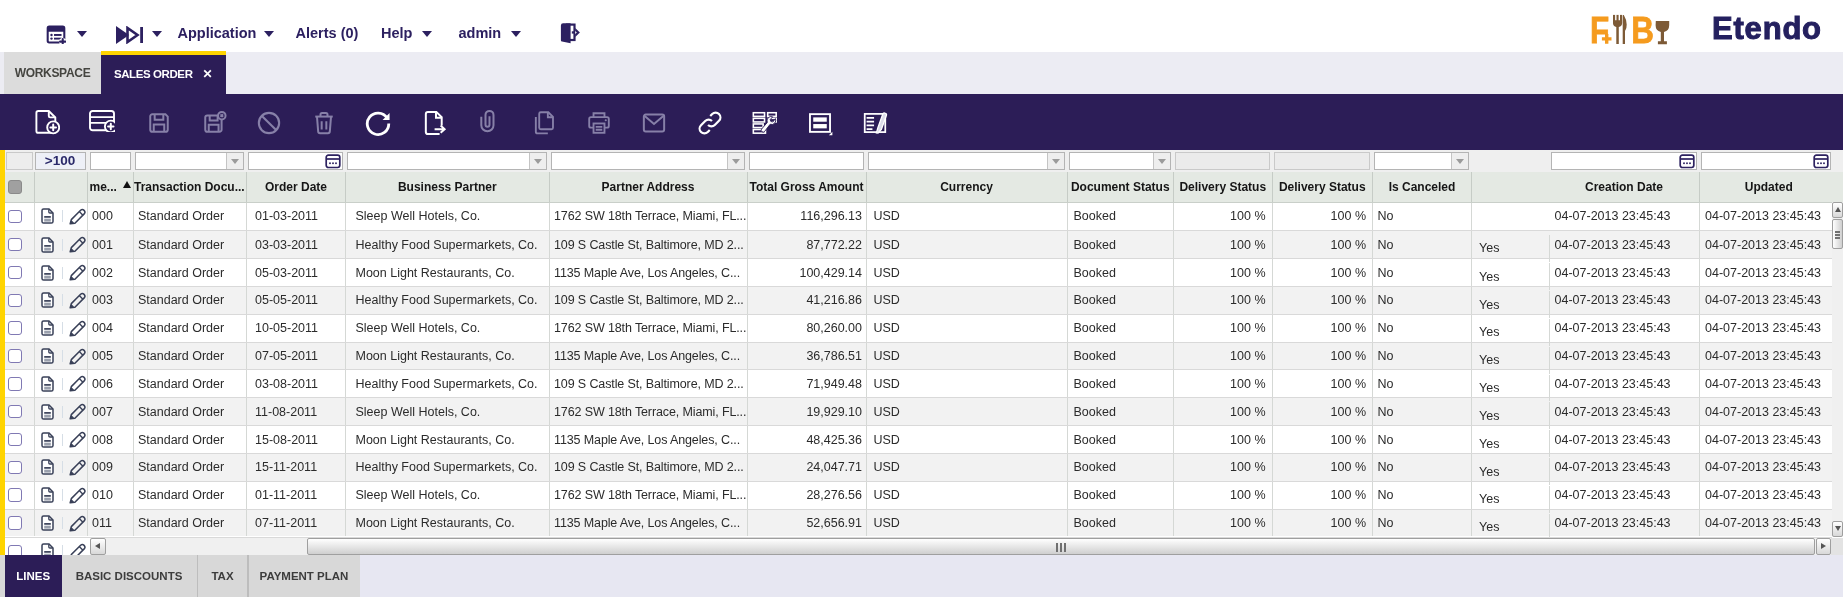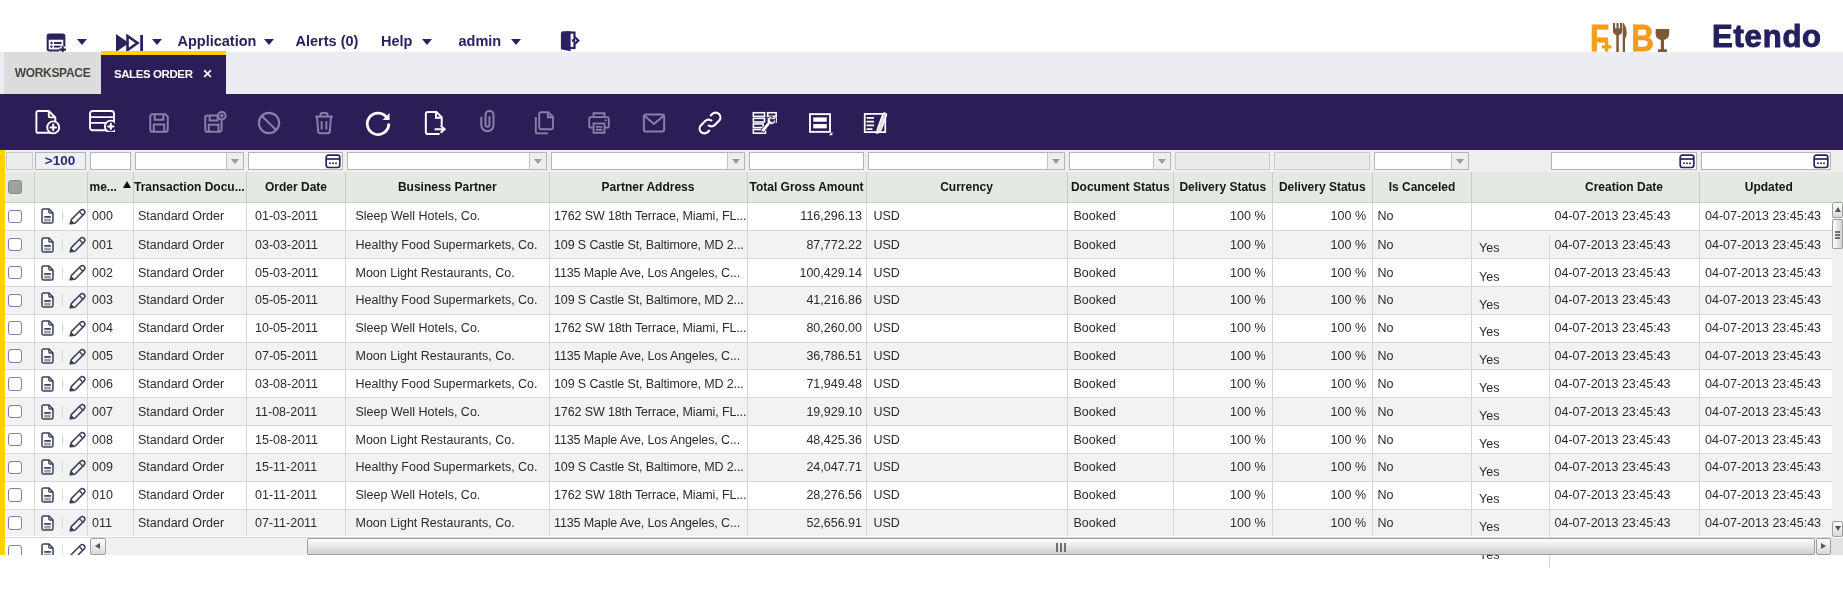--- a/index.html
+++ b/index.html
@@ -2,21 +2,21 @@
 <html><head>
 <meta charset="utf-8">
 <style>
 * { margin:0; padding:0; box-sizing:border-box; }
 html,body { width:1843px; height:597px; overflow:hidden; background:#fff;
   font-family:"Liberation Sans", sans-serif; }
 .abs { position:absolute; }
 #page { position:relative; width:1843px; height:597px; }
 
 
-#topnav { position:absolute; left:0; top:16px; width:1843px; height:52px; background:#fff; }
+#topnav { position:absolute; left:0; top:8px; width:1843px; height:52px; background:#fff; }
 .navlbl { position:absolute; top:0; height:52px; line-height:51px; color:#2c2060;
   font-weight:bold; font-size:14.5px; }
 .caret { position:absolute; width:0; height:0; border-left:5px solid transparent;
   border-right:5px solid transparent; border-top:6px solid #2c2060; top:23px; }
 
 
 #tabbar { position:absolute; left:0; top:52px; width:1843px; height:42px; background:#ececf3; }
 #tab-ws { position:absolute; left:4px; top:0; width:97px; height:42px; background:#dcdcdc;
   color:#454540; font-weight:bold; font-size:12px; letter-spacing:-0.3px; text-align:center; line-height:42px; }
 #tab-so { position:absolute; left:101px; top:-1px; width:124.5px; height:43px; background:#2c1d57;
@@ -773,15 +773,24 @@
   <div id="hthumb">
         <div class="grip-v" style="left:748px"></div>
         <div class="grip-v" style="left:752px"></div>
         <div class="grip-v" style="left:756px"></div>
       </div>
   <div class="sbtn" style="left:1725.5px;top:0;width:15.5px;height:17px"></div>
   <div class="tri" style="left:1731px;top:4.5px;border-top:3.7px solid transparent;border-bottom:3.7px solid transparent;border-left:5px solid #555"></div>
 </div>
 <div class="abs" style="left:1831px;top:538px;width:12px;height:17px;background:#e3e3e3"></div>
 
+<div id="bottom">
+  <div id="btgray"></div>
+  <div class="btab" id="bt-lines">LINES</div>
+  <div class="btab" style="left:61.5px;width:135px">BASIC DISCOUNTS</div>
+  <div class="abs" style="left:196.5px;top:0;width:1.5px;height:42px;background:#bdbdbd"></div>
+  <div class="btab" style="left:198px;width:49px">TAX</div>
+  <div class="abs" style="left:247px;top:0;width:1.5px;height:42px;background:#bdbdbd"></div>
+  <div class="btab" style="left:248.5px;width:111px">PAYMENT PLAN</div>
+</div>
 
 <div id="yellow"></div>
 </div>
 
 </body></html>

